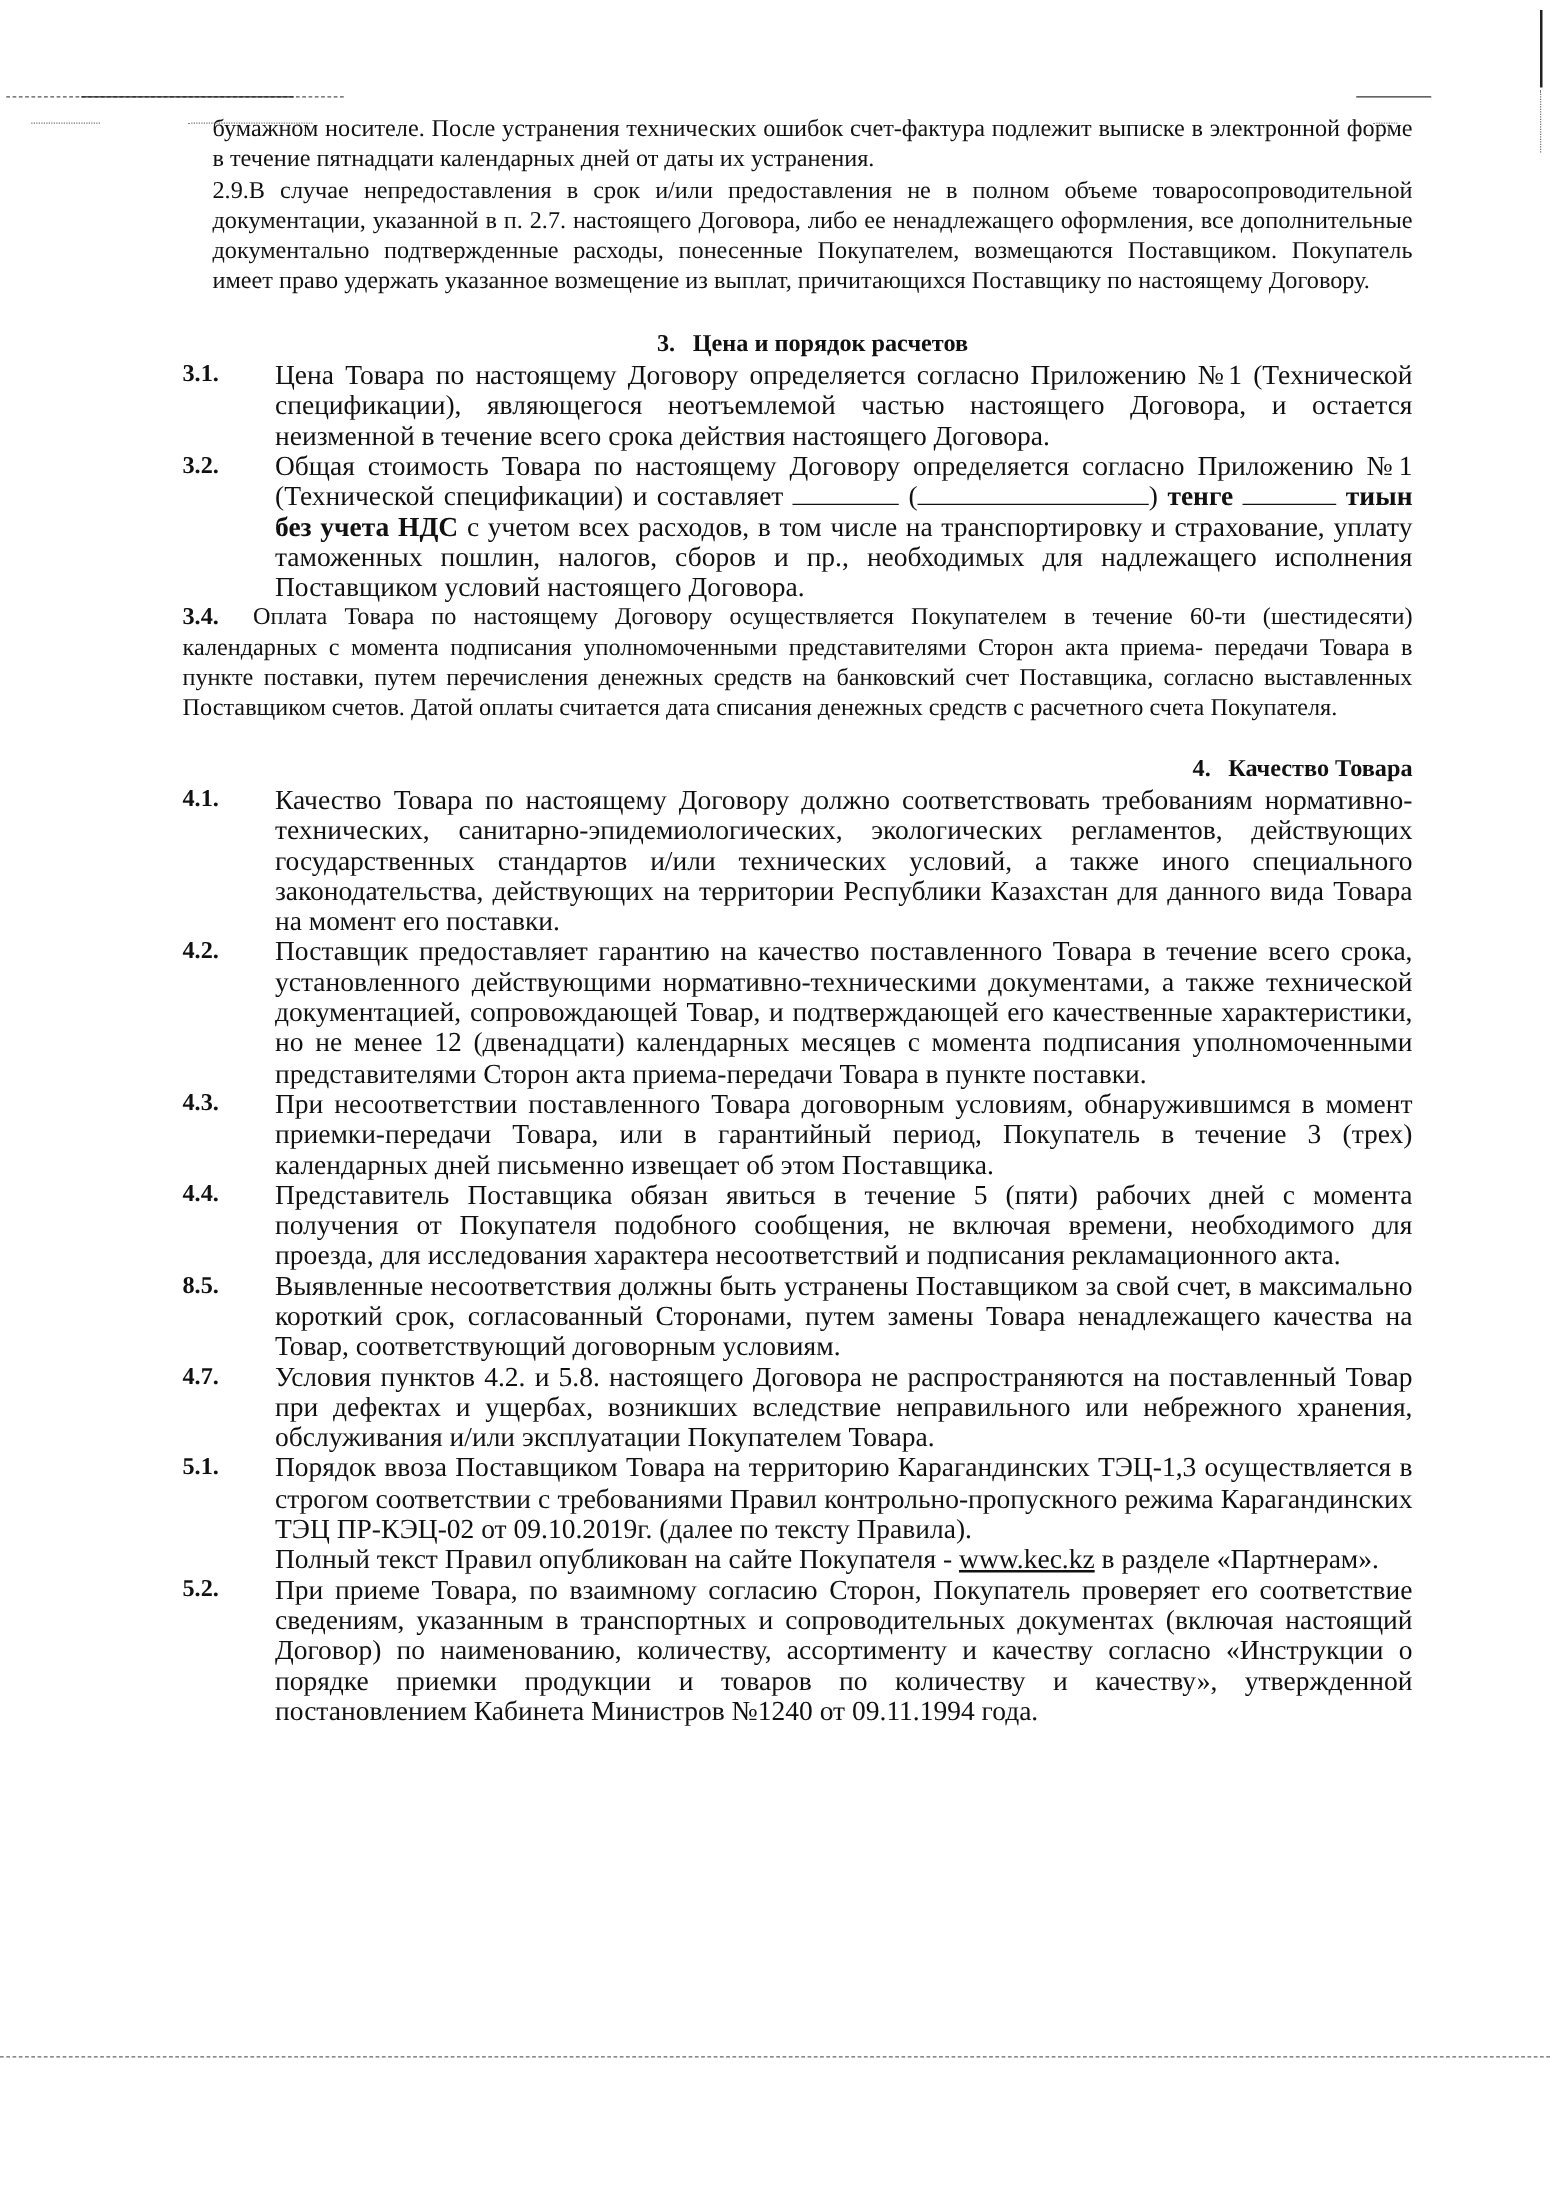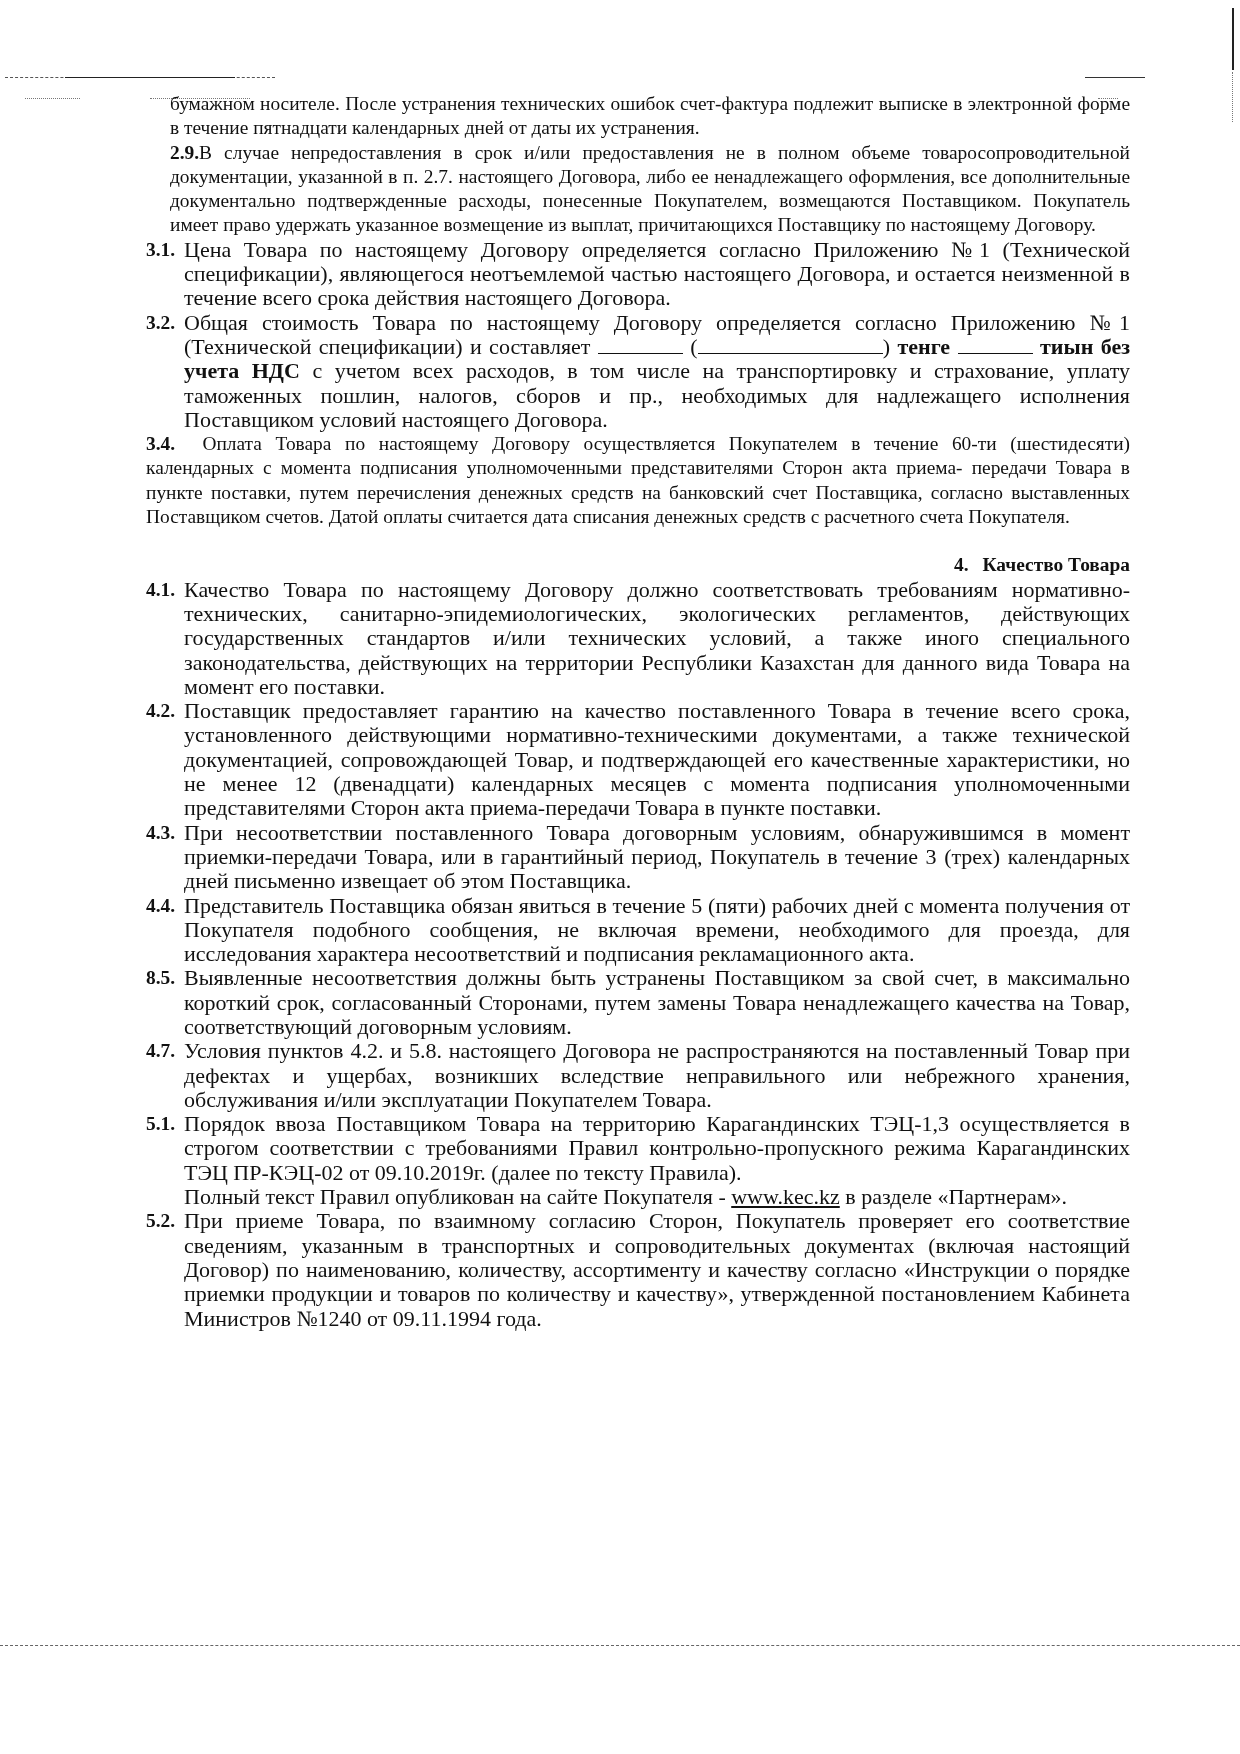--- a/index.html
+++ b/index.html
@@ -12,28 +12,28 @@
   .dots-left1 { left: 25px; top: 98px; width: 55px; border-top: 1px dotted #777; }
   .dots-left3 { left: 150px; top: 98px; width: 100px; border-top: 1px dotted #777; }
   .dots-right { left: 1098px; top: 98px; width: 20px; border-top: 1px dotted #777; }
   .side-bar { left: 1232px; top: 8px; height: 62px; border-left: 2px solid #222; }
   .side-dots { left: 1232px; top: 72px; height: 50px; border-left: 1px dotted #777; }
   .rule-bottom { left: 0; top: 1645px; width: 1240px; border-top: 1px dashed #666; }
 
   .page { position: absolute; left: 170px; top: 92px; width: 960px; }
   p { margin: 0; font-size: 19.4px; line-height: 24.3px; text-align: justify; }
   .intro { text-indent: 0; }
-  .clause-inline b { font-weight: bold; }
+  .clause-inline b { font-weight: normal; }
   .heading { text-align: center; font-weight: bold; font-size: 19.4px;
              line-height: 24.3px; margin-top: 18px; }
   .heading .num { margin-right: 14px; }
   .item { display: flex; }
   .item .num { font-weight: bold; width: 38px; flex: none; font-size: 19.4px; line-height: 24.3px; }
   .item .body { flex: 1; text-align: justify; font-size: 22px; line-height: 24.3px; }
-  .item.hang { margin-left: -24px; }
+  .item.hang { margin-left: -24px; gap: 36px; }
   .item.hang .num { width: 38px; }
   .link { text-decoration: underline; }
   .blank { display: inline-block; border-bottom: 1.5px solid #111; vertical-align: baseline; height: 14px; }
   .b1 { width: 85px; } .b2 { width: 185px; } .b3 { width: 75px; }
 </style>
 </head>
 <body>
 
 <div class="artifact rule-top-left"></div>
 <div class="artifact rule-top-left2"></div>
@@ -44,20 +44,23 @@
 <div class="artifact side-bar"></div>
 <div class="artifact side-dots"></div>
 <div class="artifact rule-bottom"></div>
 
 <div class="page">
 
   <p class="intro">бумажном носителе. После устранения технических ошибок счет-фактура подлежит выписке в электронной форме в течение пятнадцати календарных дней от даты  их устранения.</p>
 
   <p class="clause-inline"><b>2.9.</b><span>В случае непредоставления в срок и/или предоставления не в полном объеме товаросопроводительной документации,  указанной в п. 2.7. настоящего Договора, либо ее ненадлежащего оформления, все дополнительные документально подтвержденные расходы, понесенные Покупателем,  возмещаются  Поставщиком. Покупатель имеет право удержать указанное возмещение из выплат, причитающихся Поставщику по настоящему Договору.</span></p>
 
+  <div class="heading" style="margin-top:26px;">
+    <span class="num">3.</span><span>Цена и порядок расчетов</span>
+  </div>
   <div class="item hang">
     <span class="num">3.1.</span>
     <span class="body">Цена Товара по настоящему Договору определяется согласно Приложению №1 (Технической спецификации), являющегося неотъемлемой частью настоящего Договора, и остается неизменной в течение всего срока действия настоящего Договора.</span>
   </div>
   <div class="item hang">
     <span class="num">3.2.</span>
     <span class="body"><span>Общая стоимость Товара по настоящему Договору определяется согласно Приложению №1 (Технической спецификации) и составляет</span> <span class="blank b1"></span> <span>(</span><span class="blank b2"></span><span>)</span> <b>тенге</b> <span class="blank b3"></span> <b>тиын без учета НДС</b> <span>с учетом всех расходов, в том числе на транспортировку и страхование, уплату таможенных пошлин, налогов, сборов и пр.,  необходимых для надлежащего исполнения Поставщиком условий настоящего Договора.</span></span>
   </div>
   <p style="margin-left:-24px;"><b>3.4.</b>&nbsp;&nbsp;<span>Оплата Товара по настоящему Договору осуществляется Покупателем в течение  60-ти (шестидесяти) календарных с момента подписания уполномоченными представителями Сторон акта приема-  передачи Товара в  пункте поставки, путем перечисления денежных средств на банковский счет Поставщика, согласно выставленных Поставщиком счетов. Датой оплаты считается дата списания денежных средств с расчетного счета Покупателя.</span></p>
 

